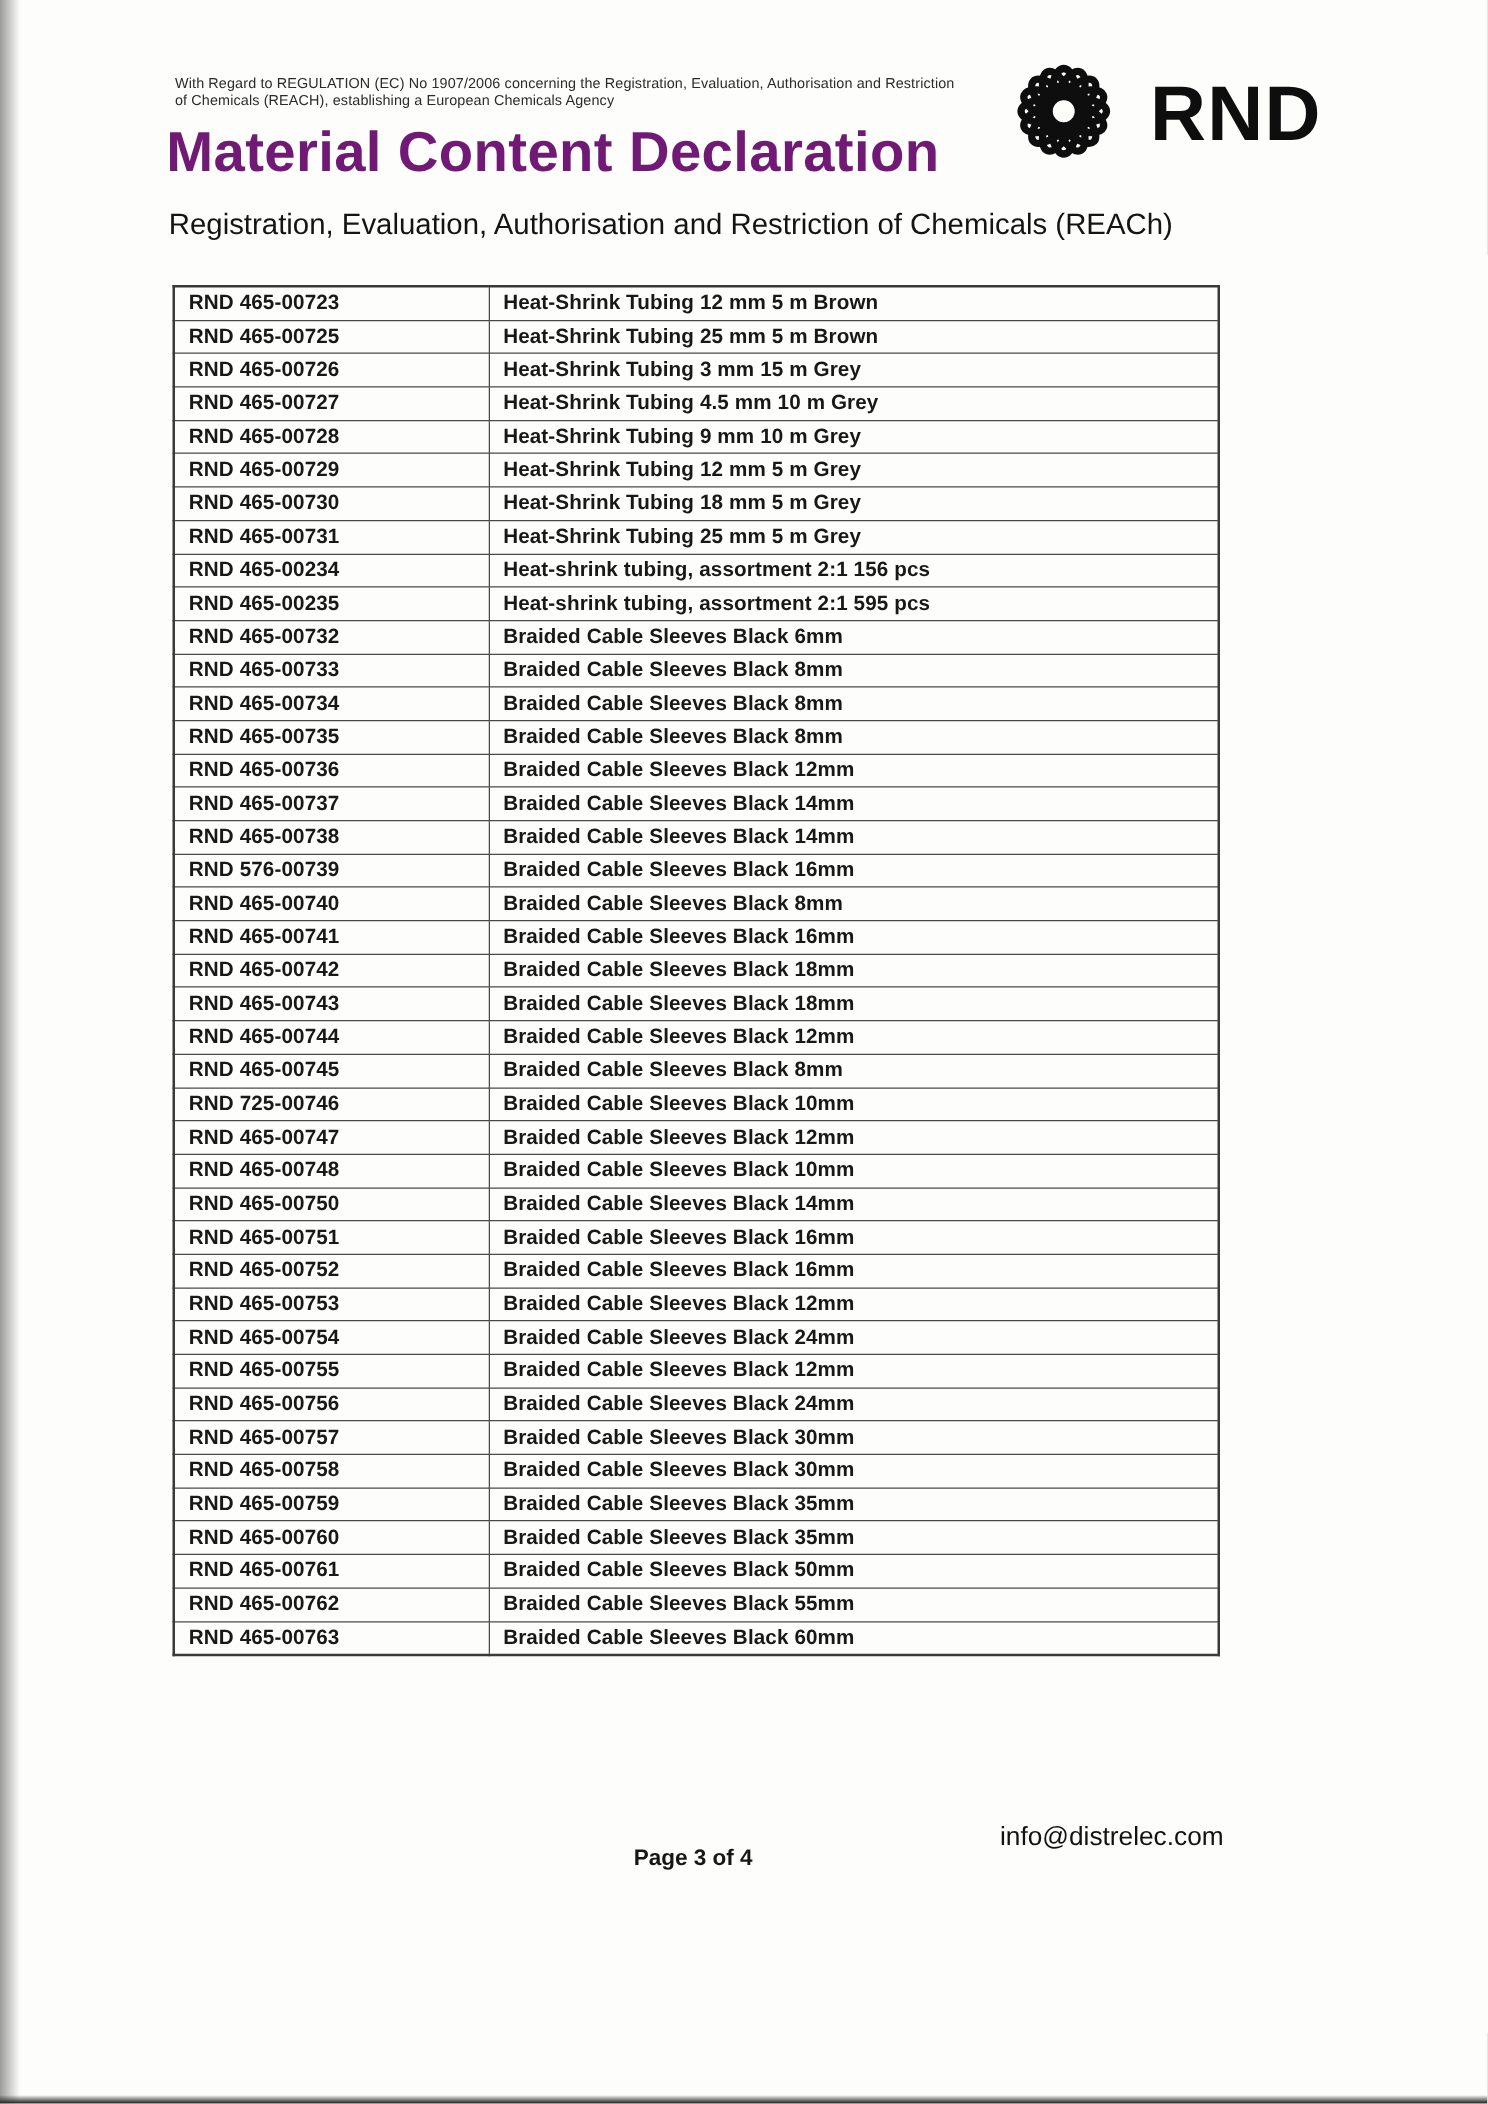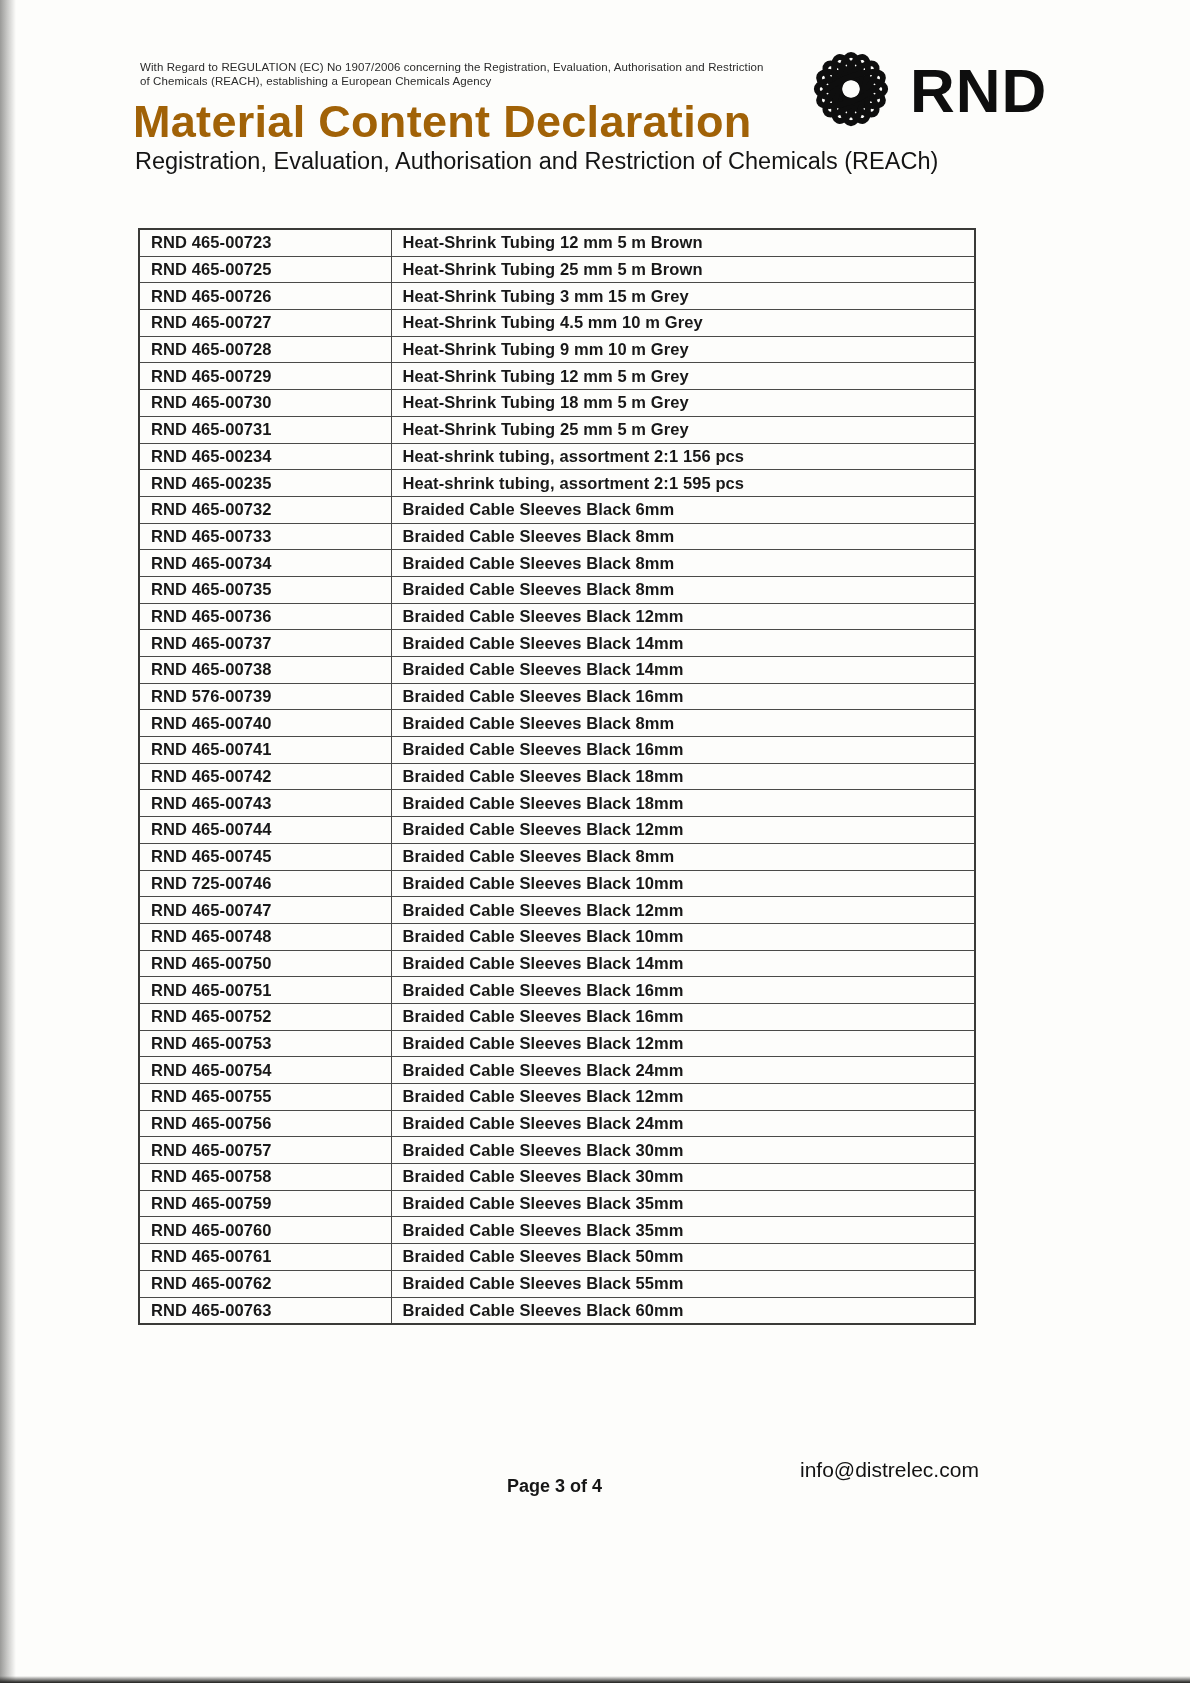--- a/index.html
+++ b/index.html
@@ -22,32 +22,32 @@
     background: linear-gradient(180deg, rgba(40,40,40,0) 0%, #2e2e2c 90%);
   }
 
   
   .reg-note {
     position: absolute; left:140px; top:60px; width:660px;
     font-size:11.5px; line-height:14px; color:#2b2b2b; letter-spacing:0.1px;
   }
   .logo-block {
     position: absolute; left:806px; top:44px;
-    display:flex; align-items:center; gap:14px;
+    display:flex; align-items:center; gap:24px;
   }
   .logo-text {
     font-size:62px; font-weight:700; letter-spacing:1px; color:#0e0e0e;
     line-height:1;
   }
   .doc-title {
     position:absolute; left:133px; top:96px;
-    font-size:45px; font-weight:700; color:#a16207; letter-spacing:0.3px;
+    font-size:45px; font-weight:700; color:#701a75; letter-spacing:0.3px;
   }
   .doc-subtitle {
-    position:absolute; left:135px; top:148px;
+    position:absolute; left:135px; top:166px;
     font-size:23.5px; font-weight:400; color:#141414;
   }
 
   
   table.parts {
     position:absolute; left:138px; top:228px; width:838px;
     border-collapse:collapse;
     border:2.5px solid #3a3a38;
   }
   table.parts td {

